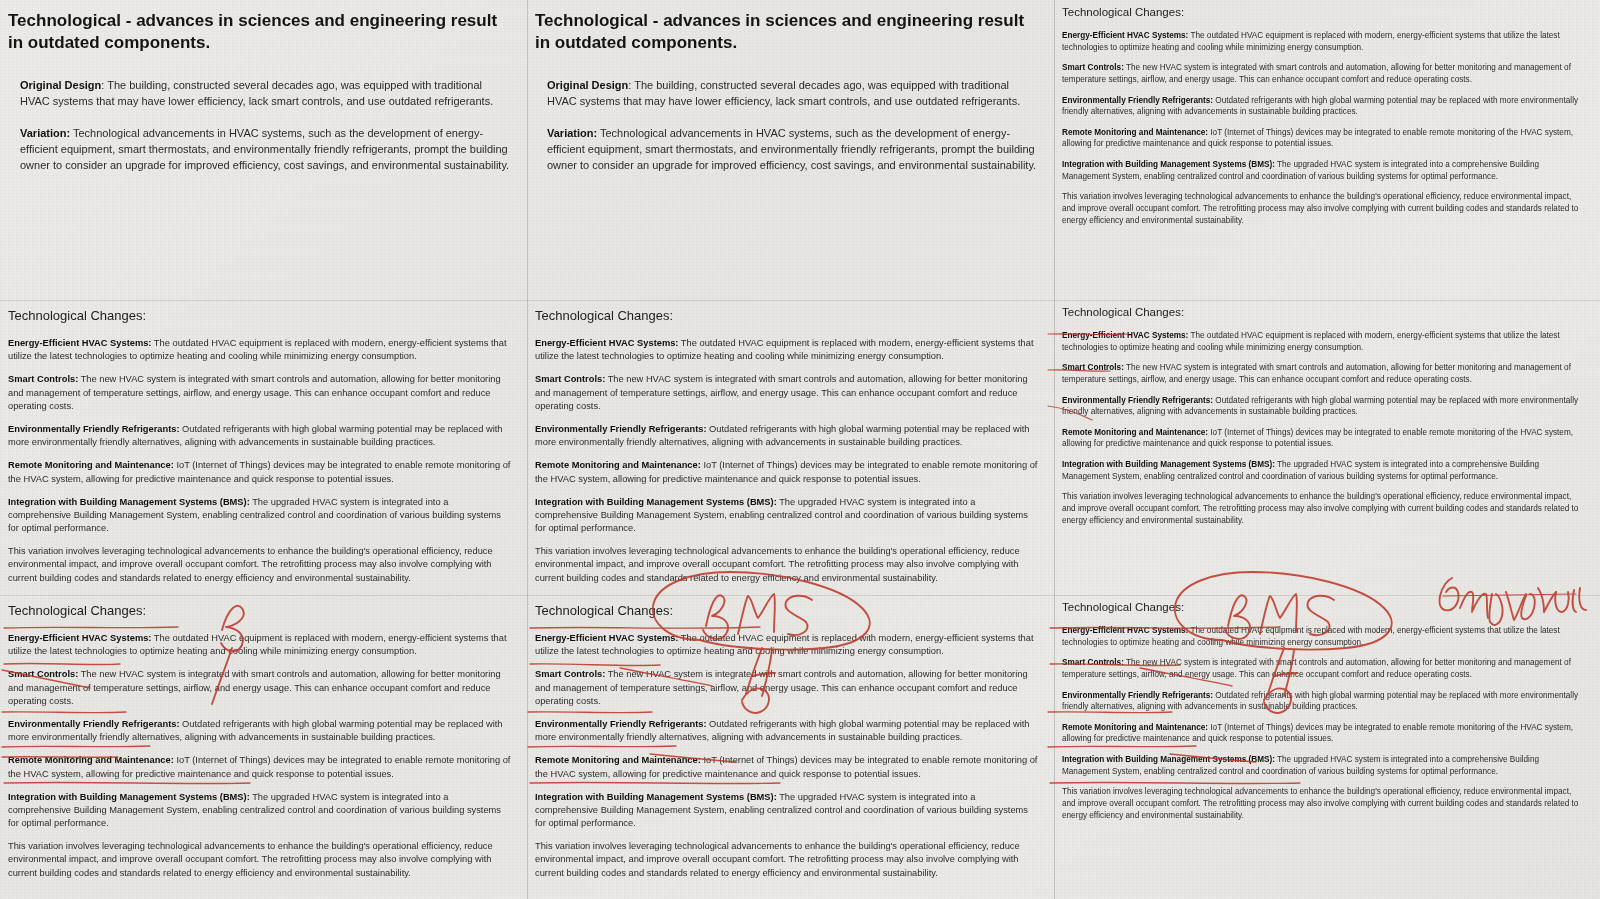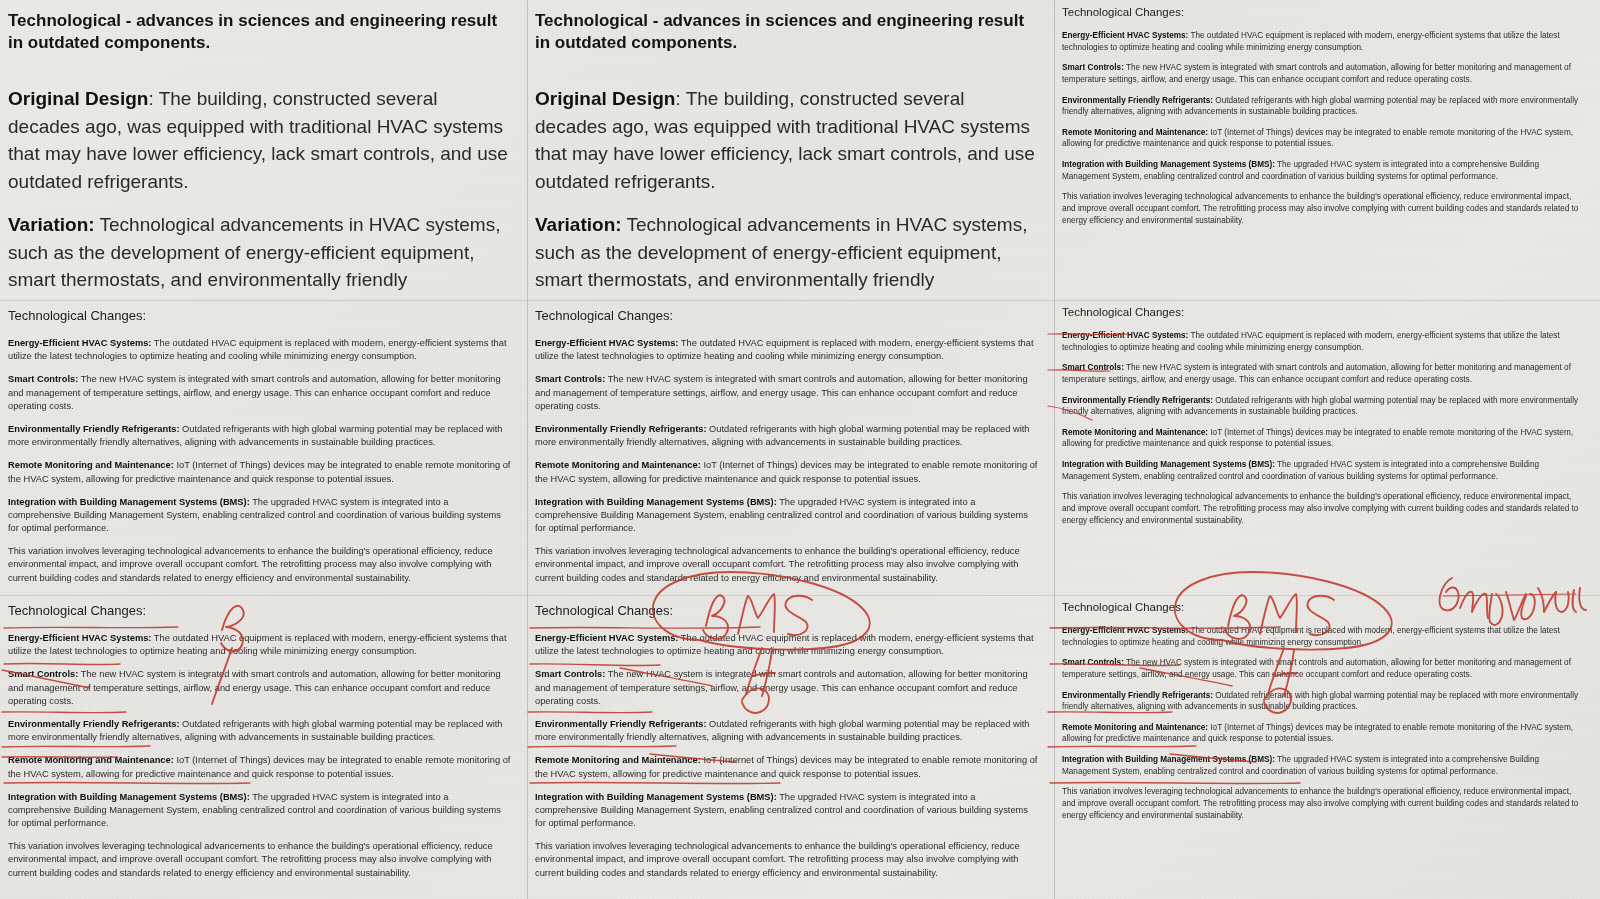--- a/index.html
+++ b/index.html
@@ -55,27 +55,27 @@
     height: 1px;
     background: rgba(120,120,120,0.22);
     z-index: 2;
   }
 
   
   .big h2 {
     font-size: 17px;
     line-height: 1.3;
     font-weight: bold;
-    margin: 4px 0 31px 0;
+    margin: 4px 0 24px 0;
     color: #141414;
   }
   .big p {
-    font-size: 19px;
+    font-size: 11px;
     line-height: 1.45;
-    margin: 0 0 16px 0;
+    margin: 0 0 16px 12px;
     color: #2a2a2a;
   }
   .big p b { font-weight: bold; color: #111; }
 
   .small h3 {
     font-size: 13px;
     font-weight: normal;
     margin: 2px 0 14px 0;
     color: #1d1d1d;
   }

